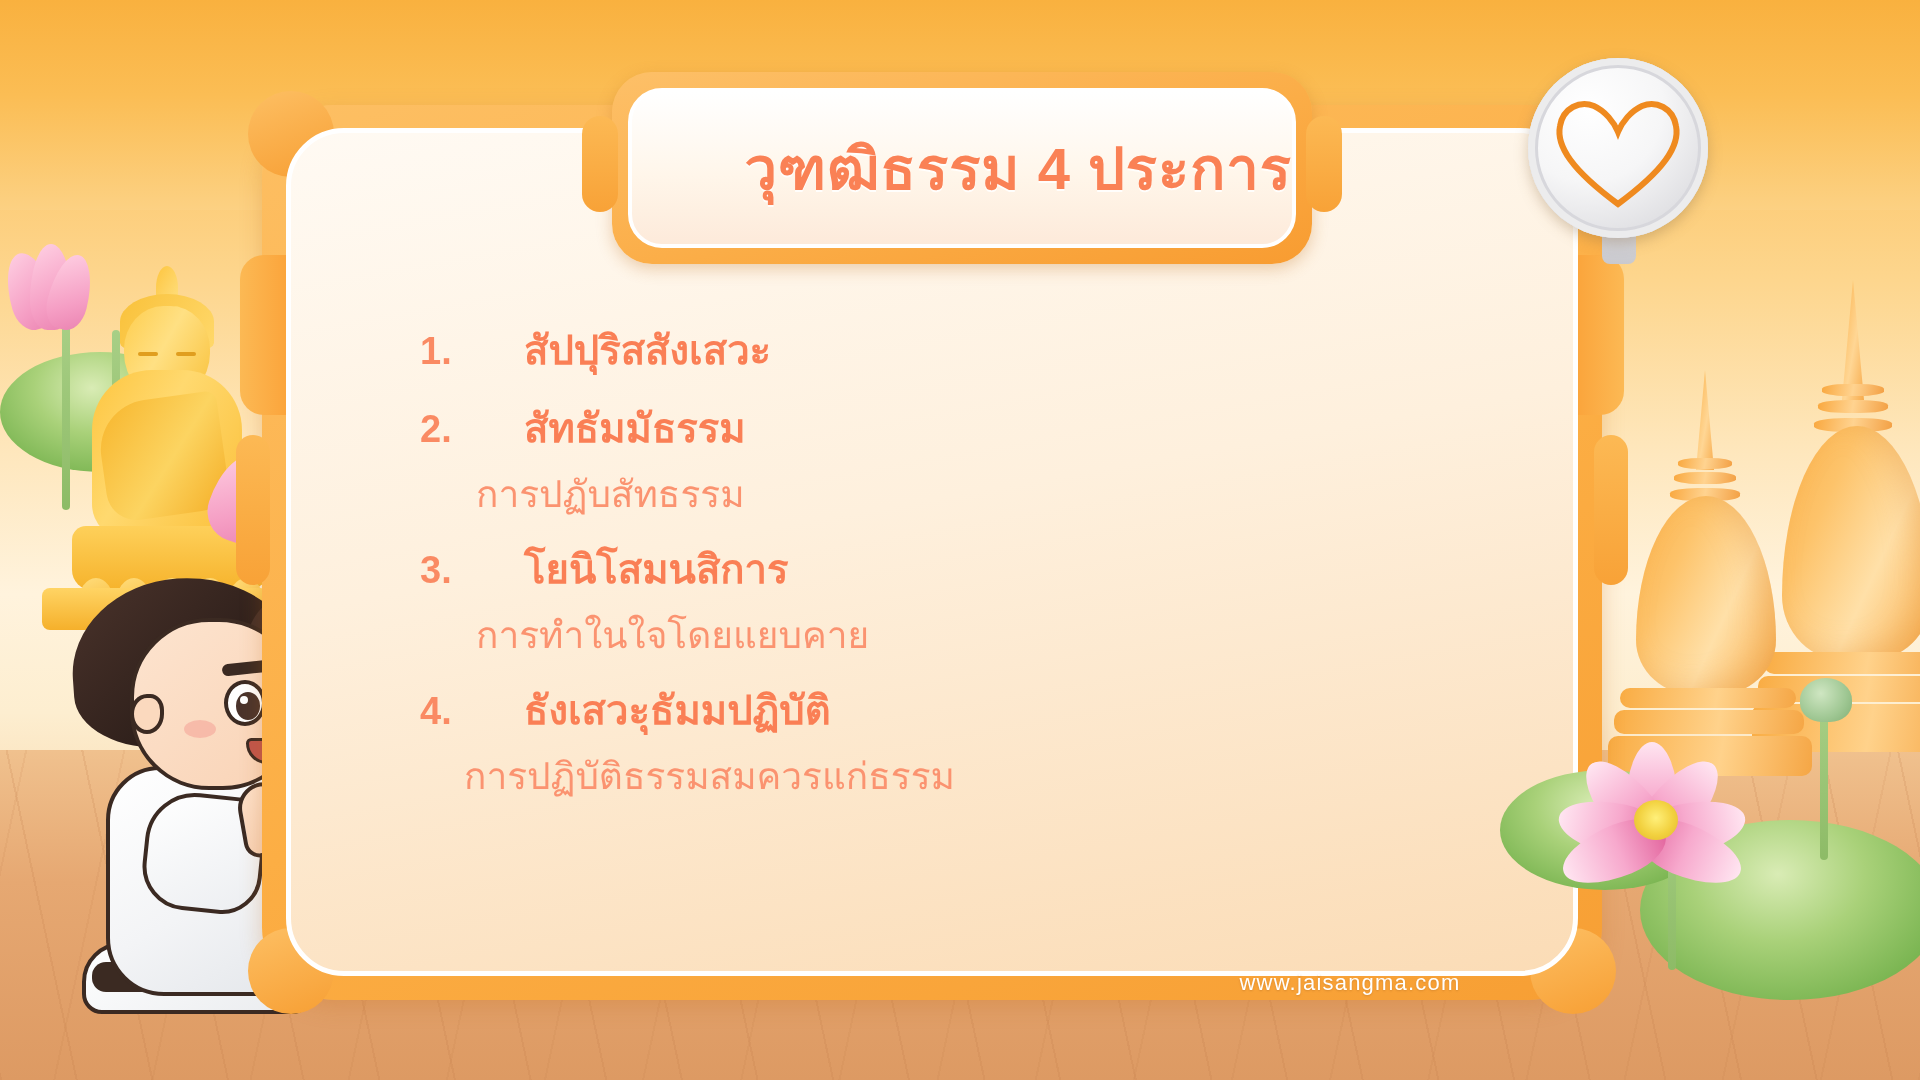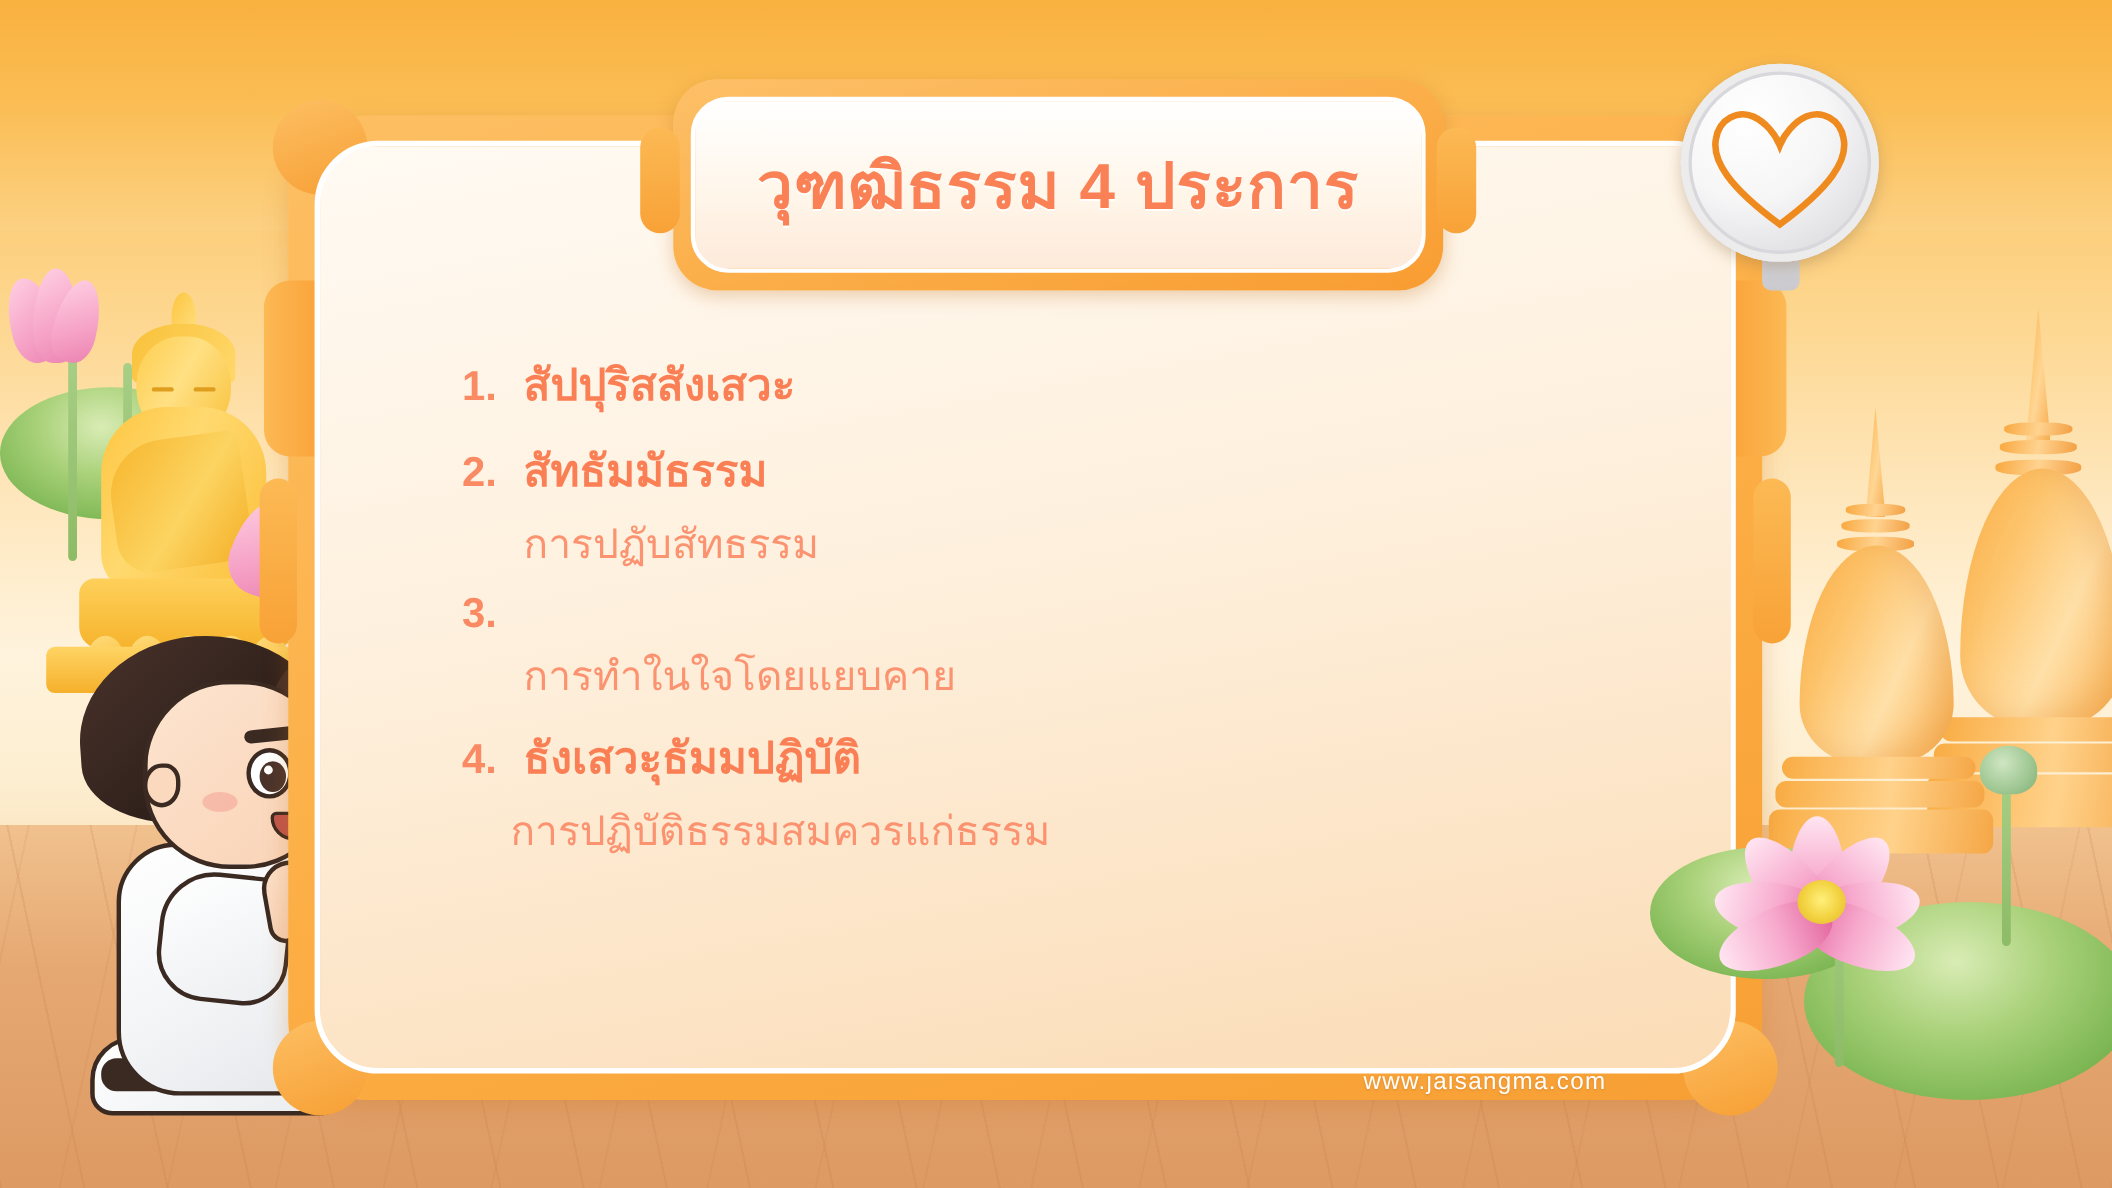--- a/index.html
+++ b/index.html
@@ -256,21 +256,21 @@
     background:linear-gradient(180deg,#fcb954,#f8a237);
     border-radius:18px;
   }
   #titleOuter .tab-l{ left:-30px; }
   #titleOuter .tab-r{ right:-30px; }
   #titleInner{
     position:absolute; left:628px; top:88px; width:668px; height:160px;
     background:linear-gradient(180deg,#ffffff 0%, #fff6ea 55%, #fdeada 100%);
     border-radius:34px;
     border:4px solid #ffffff;
-    display:flex; align-items:center; justify-content:center;
+    display:flex; align-items:center; justify-content:flex-end;
     z-index:7;
   }
   #titleText{
     font-family:"Liberation Sans", sans-serif;
     font-size:58px; font-weight:bold; color:#fa8155;
     letter-spacing:1px; white-space:nowrap;
     text-shadow:0 2px 0 rgba(255,255,255,.85);
   }
 
   
@@ -306,21 +306,21 @@
   }
   .row{ display:flex; align-items:baseline; }
   .row.main{ margin-bottom:4px; }
   .num{
     width:56px; flex:0 0 56px; text-align:left;
     font-family:"Liberation Sans", sans-serif;
     font-size:38px; font-weight:bold; color:#fa8a63;
   }
   .main-text{
     font-family:"Liberation Sans", sans-serif;
-    font-size:40px; font-weight:bold; color:#fa7f55; white-space:nowrap;
+    font-size:40px; font-weight:bold; color:#fa7f55; white-space:nowrap;margin-left:48px;
   }
   .sub-text{
     font-family:"Liberation Sans", sans-serif;
     font-size:37px; font-weight:normal; color:#fb9370;
     margin-left:56px; white-space:nowrap;
   }
   .item{ margin-bottom:14px; }
   .item:last-child .sub-text{ margin-left:44px; }
 
   
@@ -451,20 +451,21 @@
       <div class="row main">
         <span class="num">2.</span>
         <span class="main-text">สัทธัมมัธรรม</span>
       </div>
       <div class="sub-text">การปฏับสัทธรรม</div>
     </div>
 
     <div class="item">
       <div class="row main">
         <span class="num">3.</span>
+        <span class="main-text">โยนิโสมนสิการ</span>
       </div>
       <div class="sub-text">การทำในใจโดยแยบคาย</div>
     </div>
 
     <div class="item">
       <div class="row main">
         <span class="num">4.</span>
         <span class="main-text">ธังเสวะุธัมมปฏิบัติ</span>
       </div>
       <div class="sub-text">การปฏิบัติธรรมสมควรแก่ธรรม</div>

